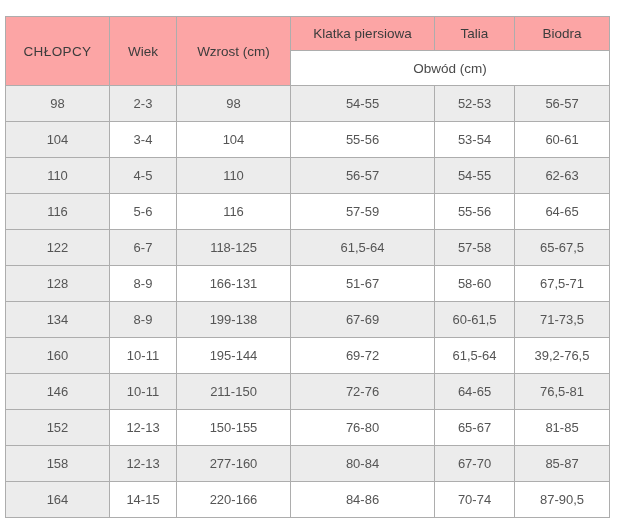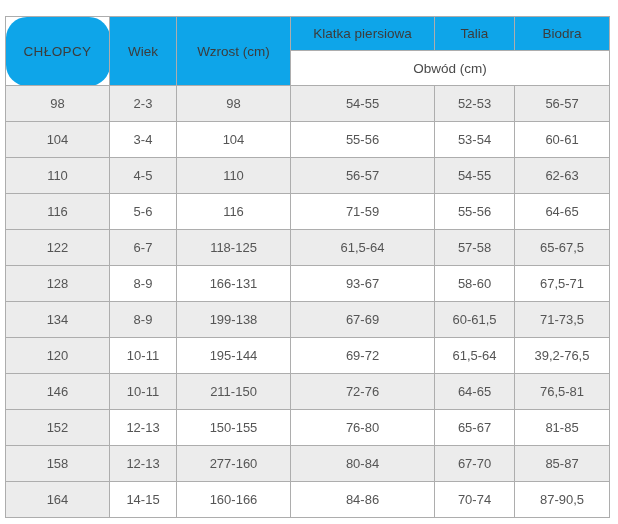--- a/index.html
+++ b/index.html
@@ -25,29 +25,28 @@
   table.size-chart th,
   table.size-chart td {
     border: 1px solid #adadad;
     text-align: center;
     vertical-align: middle;
     padding: 0;
     overflow: hidden;
     white-space: nowrap;
   }
   thead th {
-    background: #0ea5e9;
+    background: #fca5a5;
     font-weight: normal;
     color: #3c3c3c;
     font-size: 13.5px;
     height: 33px;
   }
   thead th.cat {
     letter-spacing: 0.4px;
-    border-radius: 21px;
   }
   thead td.obwod {
     background: #ffffff;
     height: 34px;
     color: #4a4a4a;
     font-size: 13.5px;
   }
   tbody td {
     height: 35px;
     font-size: 13px;
@@ -109,50 +108,50 @@
         <td>4-5</td>
         <td>110</td>
         <td>56-57</td>
         <td>54-55</td>
         <td>62-63</td>
       </tr>
       <tr>
         <td>116</td>
         <td>5-6</td>
         <td>116</td>
-        <td>71-59</td>
+        <td>57-59</td>
         <td>55-56</td>
         <td>64-65</td>
       </tr>
       <tr>
         <td>122</td>
         <td>6-7</td>
         <td>118-125</td>
         <td>61,5-64</td>
         <td>57-58</td>
         <td>65-67,5</td>
       </tr>
       <tr>
         <td>128</td>
         <td>8-9</td>
         <td>166-131</td>
-        <td>93-67</td>
+        <td>51-67</td>
         <td>58-60</td>
         <td>67,5-71</td>
       </tr>
       <tr>
         <td>134</td>
         <td>8-9</td>
         <td>199-138</td>
         <td>67-69</td>
         <td>60-61,5</td>
         <td>71-73,5</td>
       </tr>
       <tr>
-        <td>120</td>
+        <td>160</td>
         <td>10-11</td>
         <td>195-144</td>
         <td>69-72</td>
         <td>61,5-64</td>
         <td>39,2-76,5</td>
       </tr>
       <tr>
         <td>146</td>
         <td>10-11</td>
         <td>211-150</td>
@@ -172,20 +171,20 @@
         <td>158</td>
         <td>12-13</td>
         <td>277-160</td>
         <td>80-84</td>
         <td>67-70</td>
         <td>85-87</td>
       </tr>
       <tr>
         <td>164</td>
         <td>14-15</td>
-        <td>160-166</td>
+        <td>220-166</td>
         <td>84-86</td>
         <td>70-74</td>
         <td>87-90,5</td>
       </tr>
     </tbody>
   </table>
 </div>
 
 </body></html>

